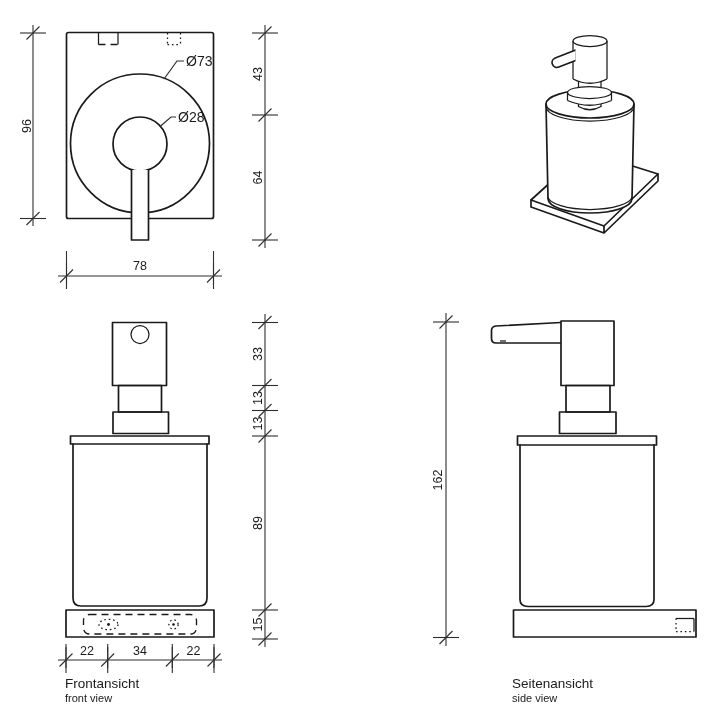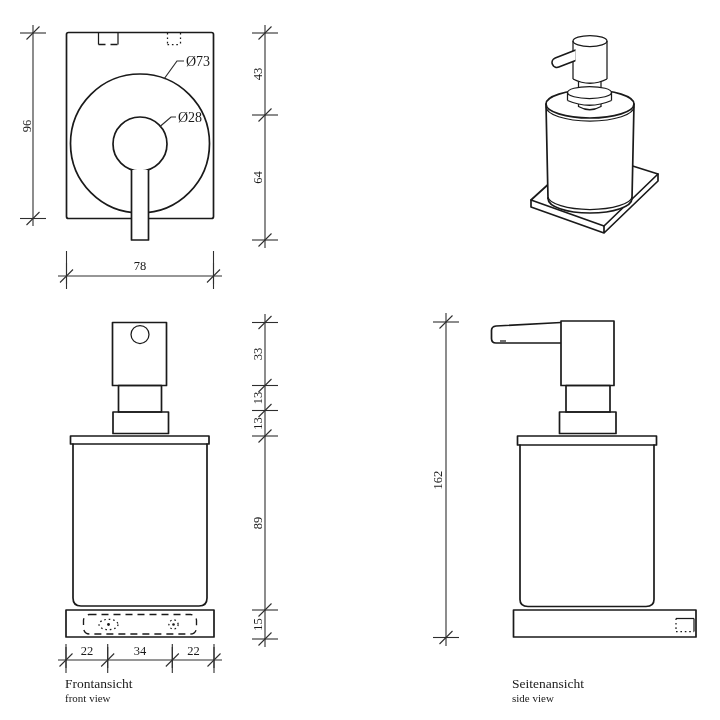--- a/index.html
+++ b/index.html
@@ -1,17 +1,17 @@
 <!DOCTYPE html>
 <html><head>
 <meta charset="utf-8">
 <style>
   html,body{margin:0;padding:0;background:#ffffff;}
   .canvas{position:relative;width:720px;height:720px;background:#ffffff;overflow:hidden;
-          font-family:Liberation Serif, serif;}
+          font-family:Liberation Sans, sans-serif;}
   svg{display:block;}
   .ol{fill:none;stroke:#1a1a1a;stroke-width:1.7;stroke-linejoin:round;stroke-linecap:round;}
   .olt{fill:none;stroke:#1a1a1a;stroke-width:1.25;stroke-linejoin:round;}
   .olf{fill:#ffffff;stroke:#1a1a1a;stroke-width:1.7;stroke-linejoin:round;}
   .dim{fill:none;stroke:#2e2e2e;stroke-width:1.1;}
   .ldr{fill:none;stroke:#2e2e2e;stroke-width:1.2;}
   .dash{stroke-dasharray:7 5;stroke-width:1.35;}
   .dot{stroke-dasharray:1.6 2.8;stroke-width:1.25;}
   .dim-t{font-size:12.5px;fill:#1a1a1a;}
   .dia-t{font-size:14px;fill:#1a1a1a;}

